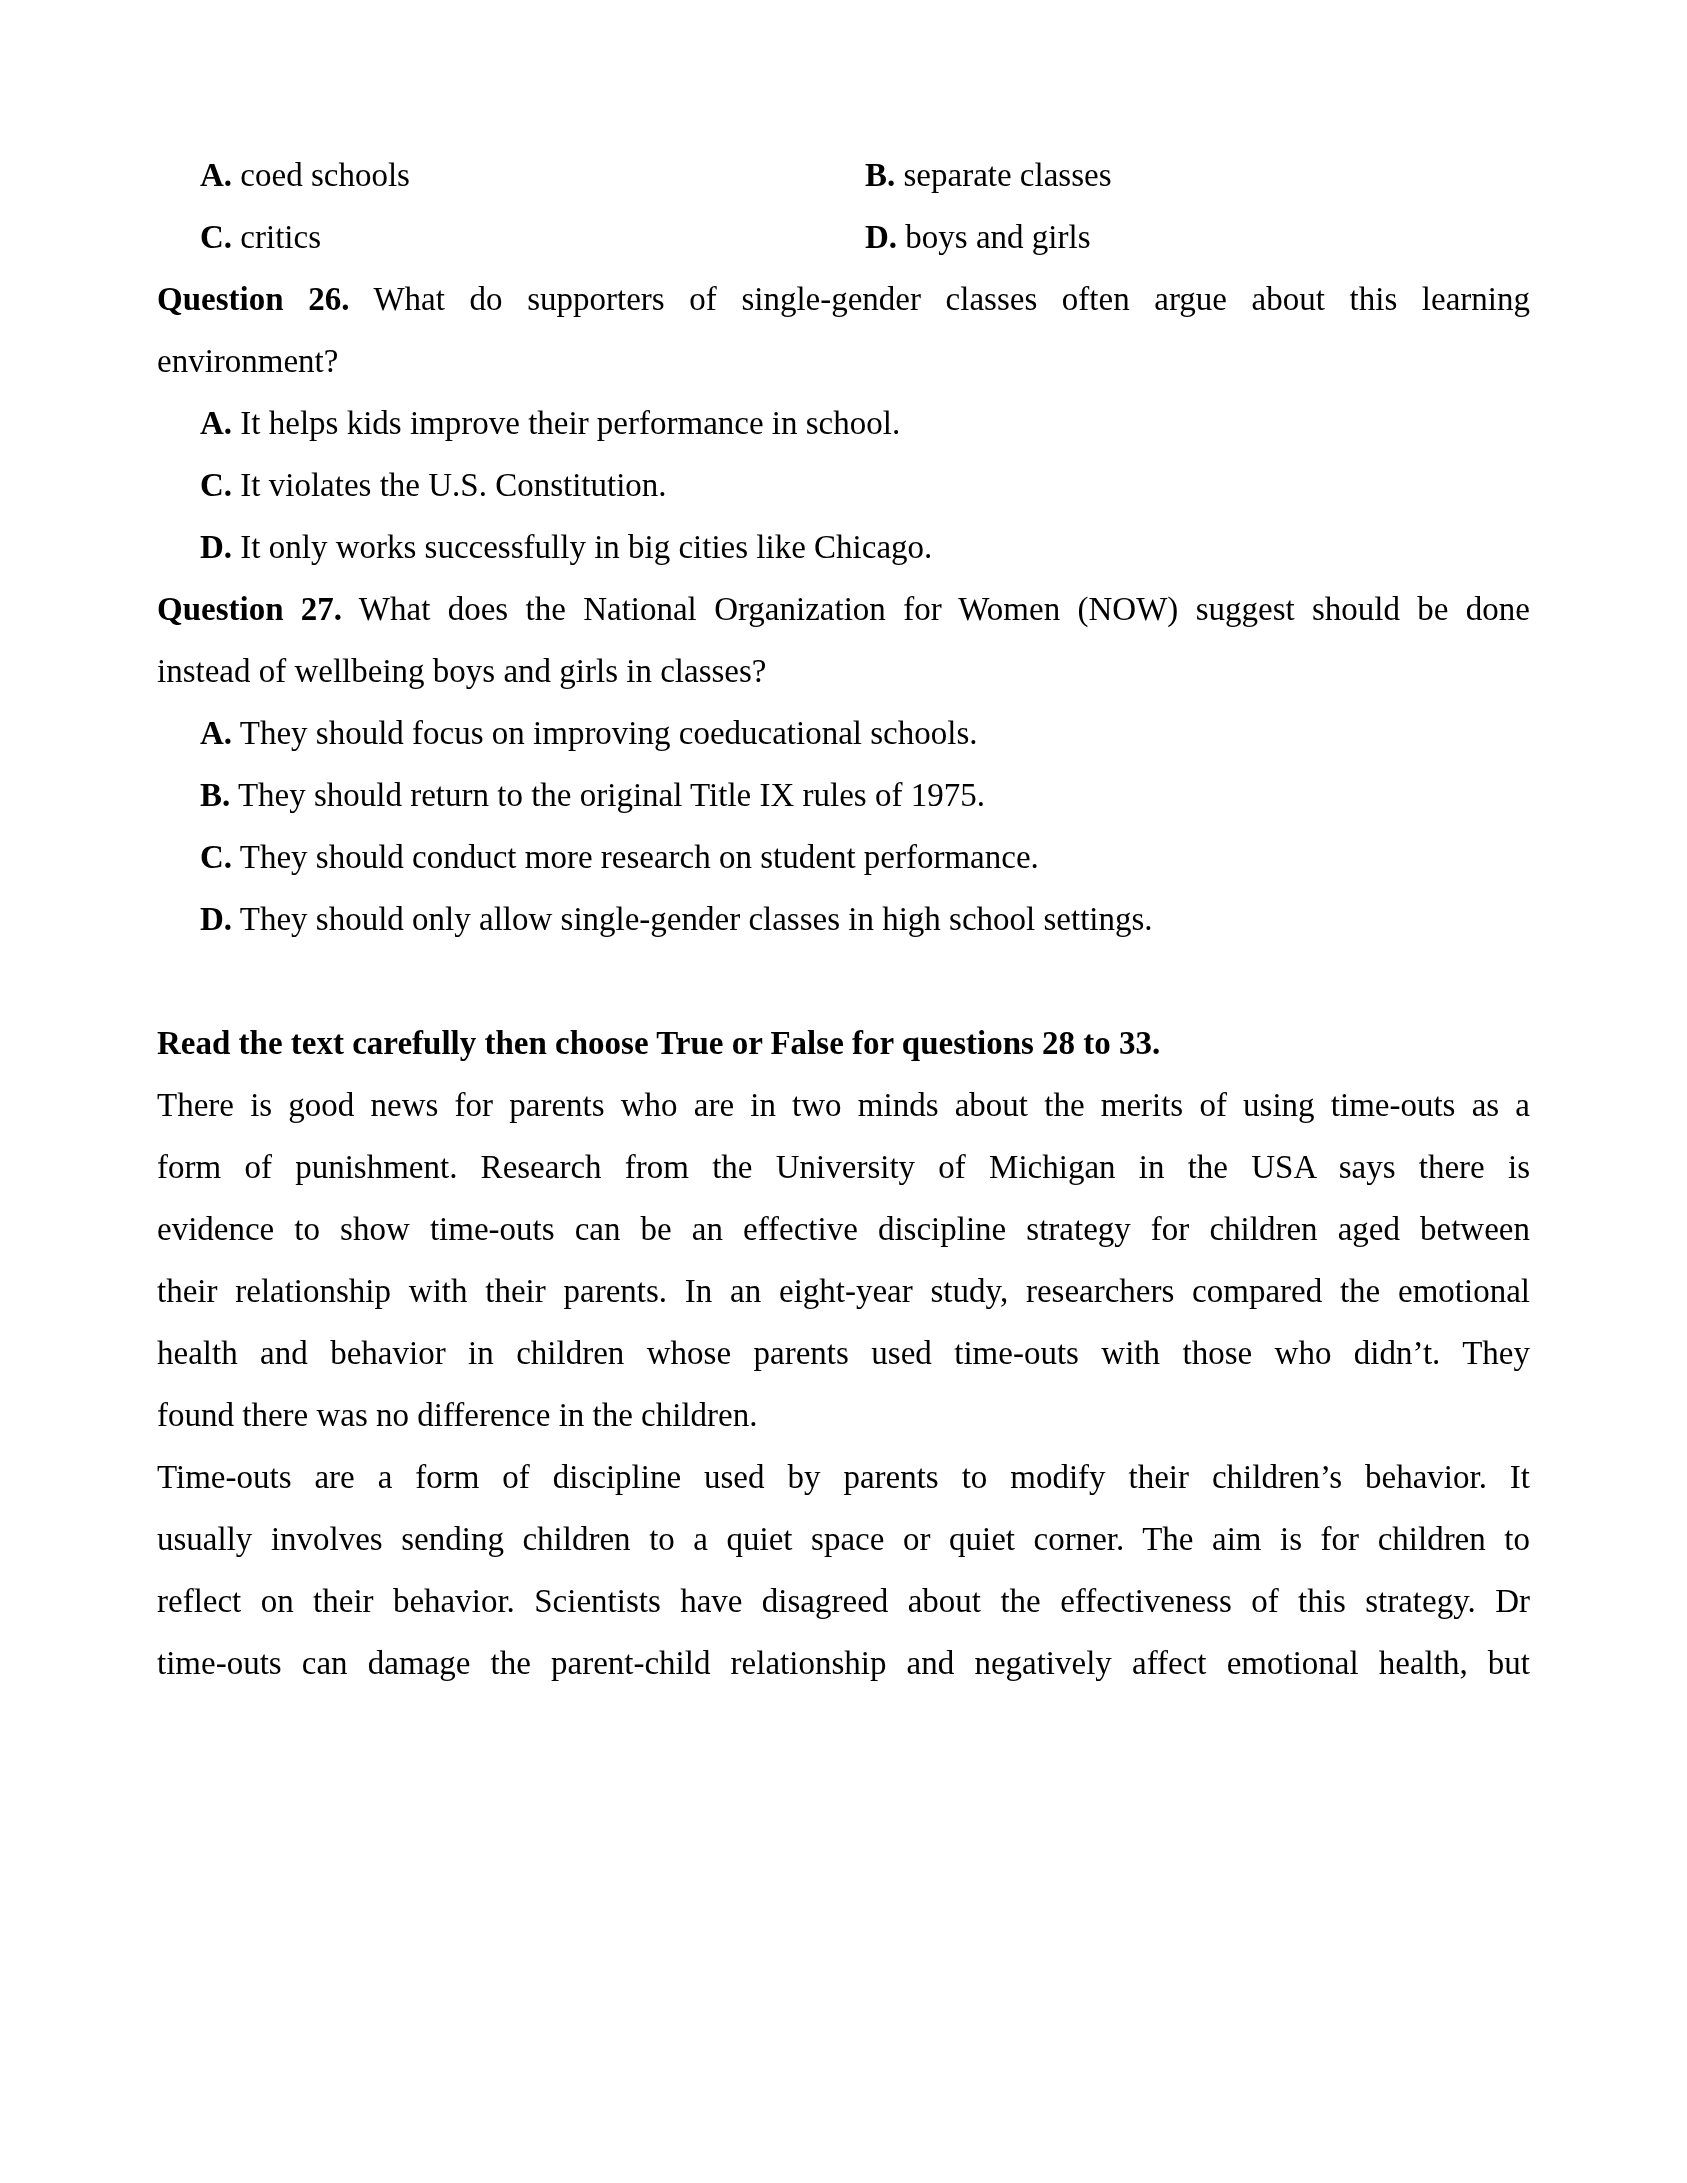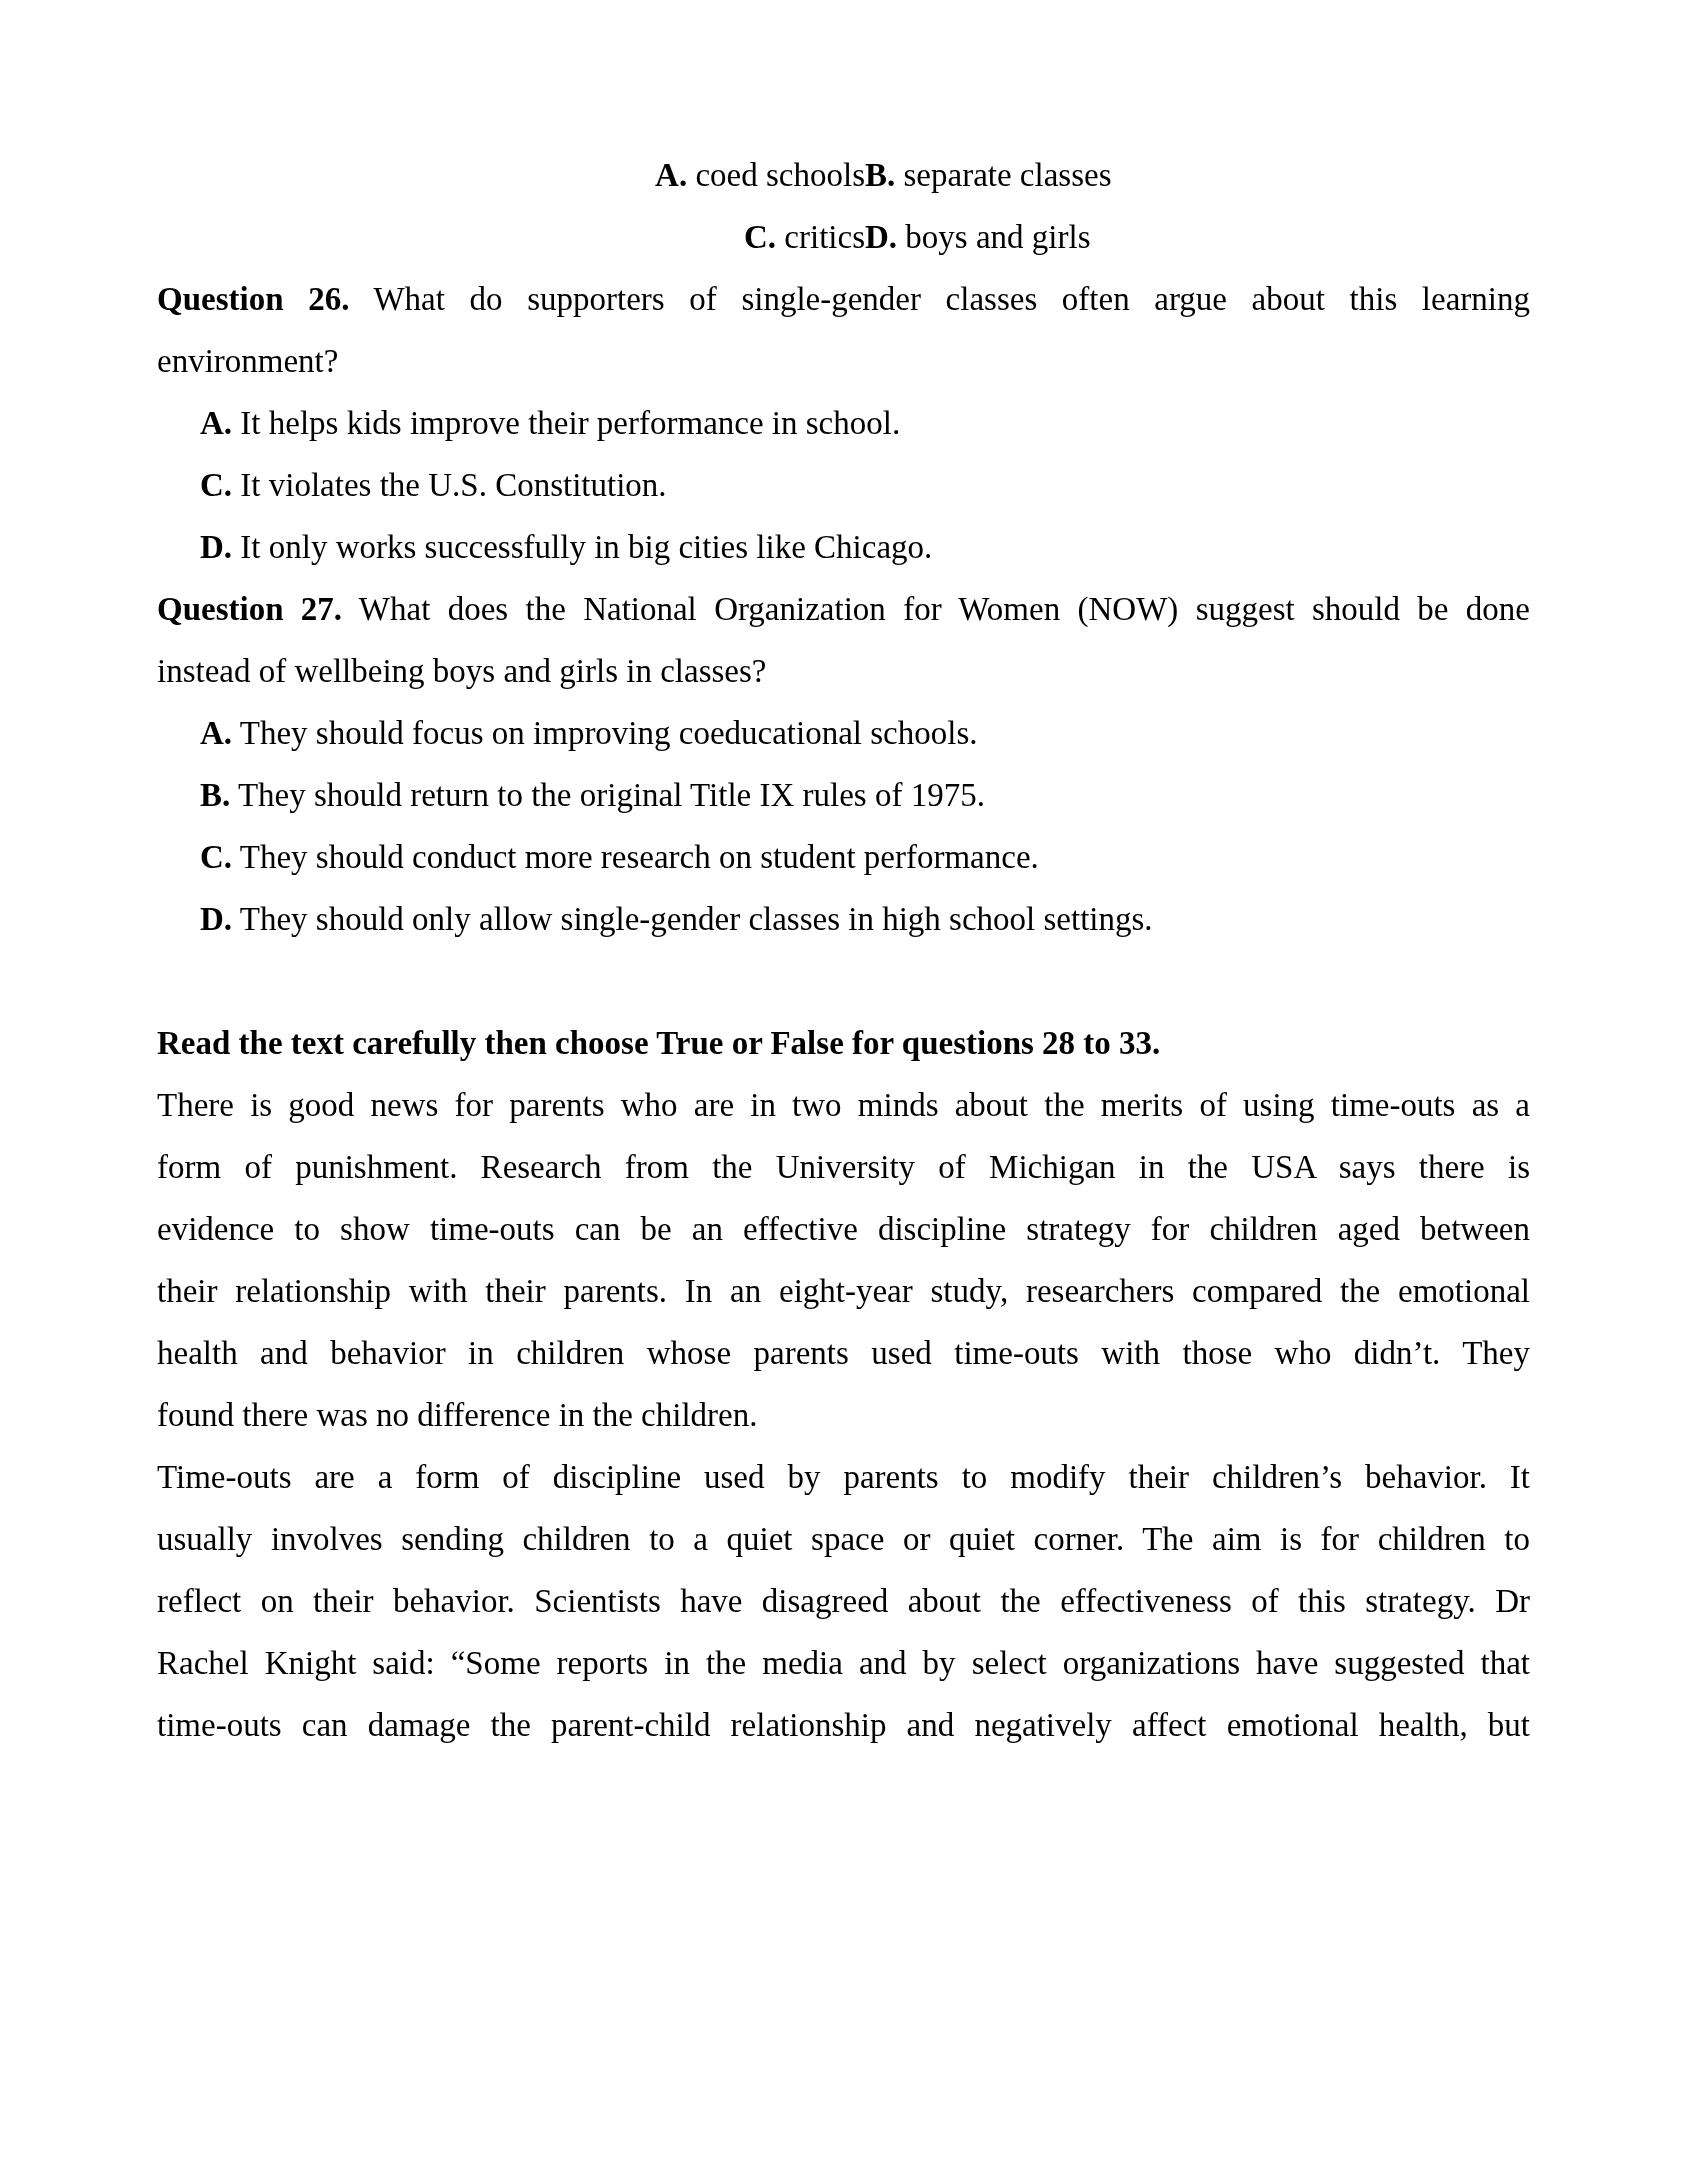--- a/index.html
+++ b/index.html
@@ -38,21 +38,20 @@
     text-align-last: left;
   }
   .indent {
     padding-left: 43px;
   }
   .grid2 {
     display: flex;
   }
   .grid2 .col {
     width: 665px;
-    text-align: right;
   }
   .grid2 .col + .col {
     width: auto;
   }
   b, .bold {
     font-weight: bold;
   }
   .spacer {
     height: 62px;
   }
@@ -107,19 +106,18 @@
       <div class="line jline">evidence to show time-outs can be an effective discipline strategy for children aged between</div>
       <div class="line jline">their relationship with their parents. In an eight-year study, researchers compared the emotional</div>
       <div class="line jline">health and behavior in children whose parents used time-outs with those who didn’t. They</div>
       <div class="line lastline">found there was no difference in the children.</div>
     </div>
 
     <div>
       <div class="line jline">Time-outs are a form of discipline used by parents to modify their children’s behavior. It</div>
       <div class="line jline">usually involves sending children to a quiet space or quiet corner. The aim is for children to</div>
       <div class="line jline">reflect on their behavior. Scientists have disagreed about the effectiveness of this strategy. Dr</div>
-      <div class="line jline">Rachel Knight said: “Some reports in the media and by select organizations have suggested that</div>
       <div class="line jline">time-outs can damage the parent-child relationship and negatively affect emotional health, but</div>
     </div>
   </div>
 
 </div>
 
 
 </body></html>

